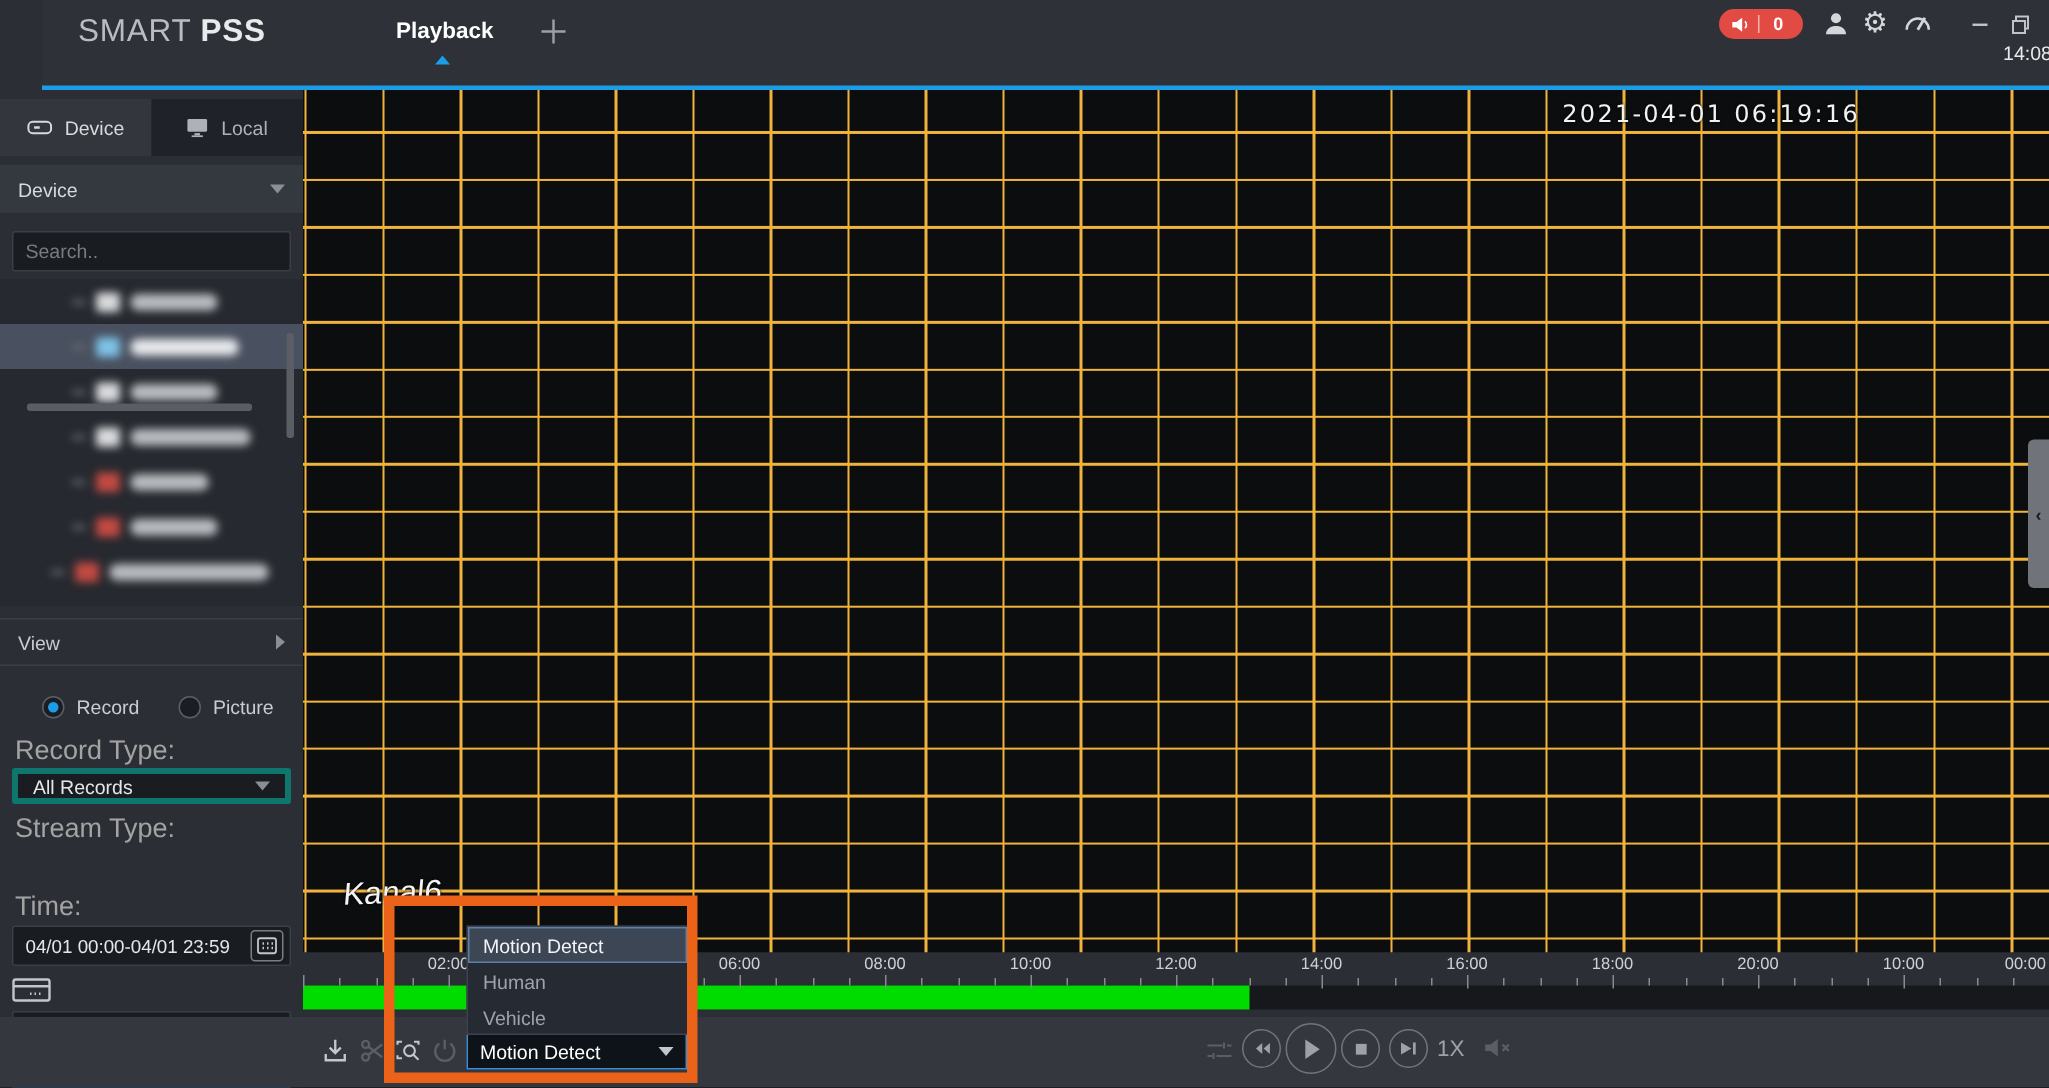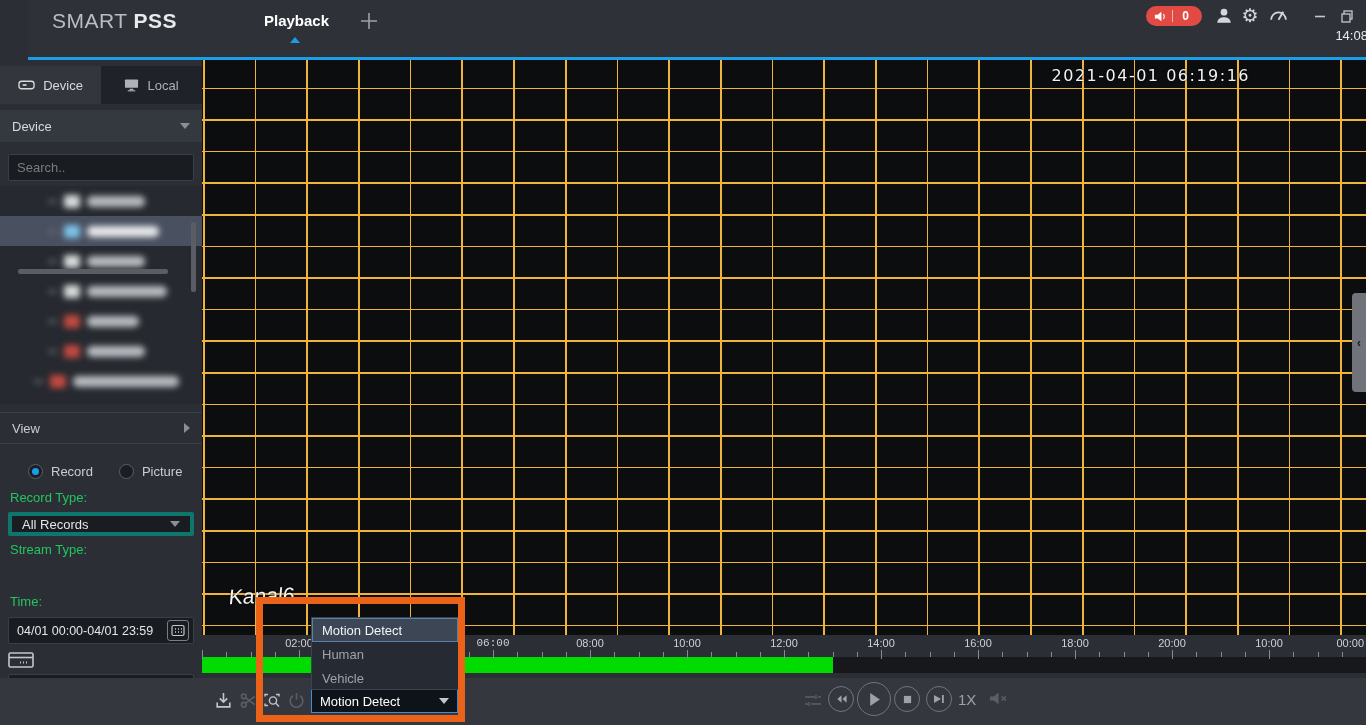--- a/index.html
+++ b/index.html
@@ -58,42 +58,42 @@
   .view-row { position:absolute; left:0; top:352px; width:202px; height:32px;
     border-top:1px solid #3a3f46; border-bottom:1px solid #3a3f46;
     display:flex; align-items:center; padding:0 12px; color:#c9cdd2; }
   .chevron-right { width:0; height:0; border-top:5px solid transparent; border-bottom:5px solid transparent; border-left:6px solid #8a8f96; margin-left:auto; }
 
   .radio-row { position:absolute; left:0; top:404px; width:202px; display:flex; gap:26px; padding-left:28px; align-items:center; }
   .radio { display:flex; align-items:center; gap:8px; cursor:default; }
   .radio .dot { width:15px; height:15px; border-radius:50%; border:1px solid #5b6068; background:#1a1d22;
     display:flex; align-items:center; justify-content:center; }
   .radio.checked .dot::after { content:""; width:7px; height:7px; border-radius:50%; background:#1b9de8; }
-  .field-label { position:absolute; left:10px; color:#22c55e; font-size:13px; }
+  .field-label { position:absolute; left:10px; color:#a3a3a3; font-size:18px; }
   .select { position:absolute; left:8px; width:186px; height:24px; background:#191c21; border:4px solid #0f766e;
     border-radius:2px; display:flex; align-items:center; padding:0 10px; color:#e4e6e8; font-size:13px; }
   .date-input { position:absolute; left:8px; top:557px; width:186px; height:27px; background:#191c21;
     border:1px solid #3a3f46; border-radius:2px; display:flex; align-items:center; padding:0 4px 0 8px;
     color:#e4e6e8; font-size:12.5px; }
   .cal-btn { margin-left:auto; width:22px; height:21px; border:1px solid #7a7e84; border-radius:3px;
     display:flex; align-items:center; justify-content:center; color:#c3c7cc; }
   .card-icon { position:absolute; left:8px; top:590px; width:26px; height:20px; color:#c3c7cc; }
   .empty-input { position:absolute; left:8px; top:614px; width:186px; height:23px; background:#191c21;
     border:1px solid #3a3f46; border-radius:2px; }
   .search-btn { position:absolute; left:8px; top:642px; width:186px; height:28px; background:#17a2ea;
     border:none; border-radius:2px; color:#fff; font-size:14px; font-family:inherit; cursor:pointer; }
 
   
   .video { position:absolute; left:202px; top:46px; width:1164px; height:589px; background:#0c0d0f;
     background-image:
       linear-gradient(to right, transparent, transparent),
       repeating-linear-gradient(to right, var(--grid) 0 1.6px, transparent 1.6px 51.7px),
       repeating-linear-gradient(to bottom, var(--grid) 0 1.6px, transparent 1.6px 31.6px);
     background-position:0 0, 1px 0, 0 10px; }
-  .osd-time { position:absolute; right:116px; top:20px; color:#f2f2f2; font-size:16px; letter-spacing:1.5px;
+  .osd-time { position:absolute; right:126px; top:20px; color:#f2f2f2; font-size:16px; letter-spacing:1.5px;
     font-family:"DejaVu Sans", sans-serif; text-shadow:0 0 2px #000;text-align:center; }
   .channel-name { position:absolute; left:27px; top:538px; color:#f4f4f4; font-size:21px;
     transform:skewX(-7deg) rotate(-2deg); text-shadow:0 0 2px #000; }
   .drawer-handle { position:absolute; left:1352px; top:293px; width:14px; height:99px; background:#70747a;
     border-radius:4px 0 0 4px; display:flex; align-items:center; justify-content:center; color:#16181b;
     font-size:12px; font-weight:700; z-index:6; cursor:pointer; }
 
   
   .timeline { position:absolute; left:202px; top:635px; width:1164px; height:43px; background:#2b2e34; }
   .hlabel { position:absolute; top:2px; transform:translateX(-50%); color:#ced2d7; font-size:11px; }
@@ -323,21 +323,21 @@
   <div class="drawer-handle">
     <span>‹</span>
   </div>
 
   <div class="timeline">
     <div class="rec-track">
       <div class="rec-bar" style="left: 0px; width: 630.5px;"></div>
     </div>
   <span class="hlabel" style="left: 97px;">02:00</span>
       <span class="hlabel" style="left: 194px;">04:00</span>
-      <span class="hlabel" style="left: 291px; font-family: Liberation Mono, monospace;">06:00</span>
+      <span class="hlabel" style="left: 291px;">06:00</span>
       <span class="hlabel" style="left: 388px;">08:00</span>
       <span class="hlabel" style="left: 485px;">10:00</span>
       <span class="hlabel" style="left: 582px;">12:00</span>
       <span class="hlabel" style="left: 679px;">14:00</span>
       <span class="hlabel" style="left: 776px;">16:00</span>
       <span class="hlabel" style="left: 873px;">18:00</span>
       <span class="hlabel" style="left: 970px;">20:00</span>
       <span class="hlabel" style="left: 1067px;">10:00</span>
       <span class="hlabel last" style="left: 1162px;">00:00</span>
       <span class="tick major" style="left: 0px;"></span>

